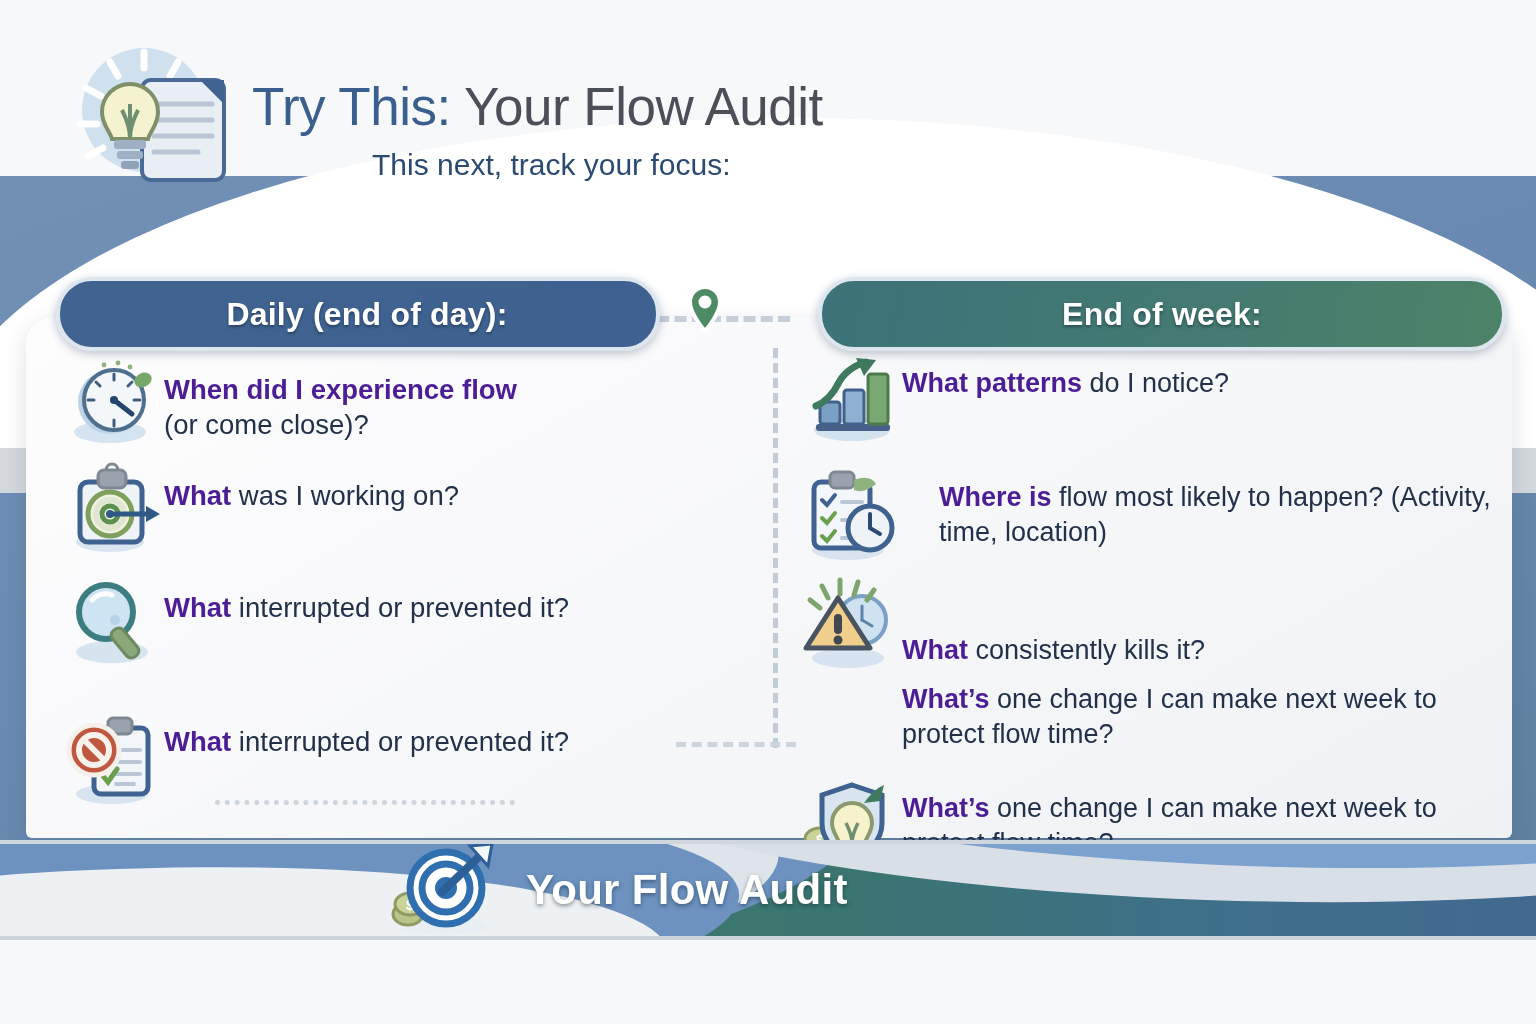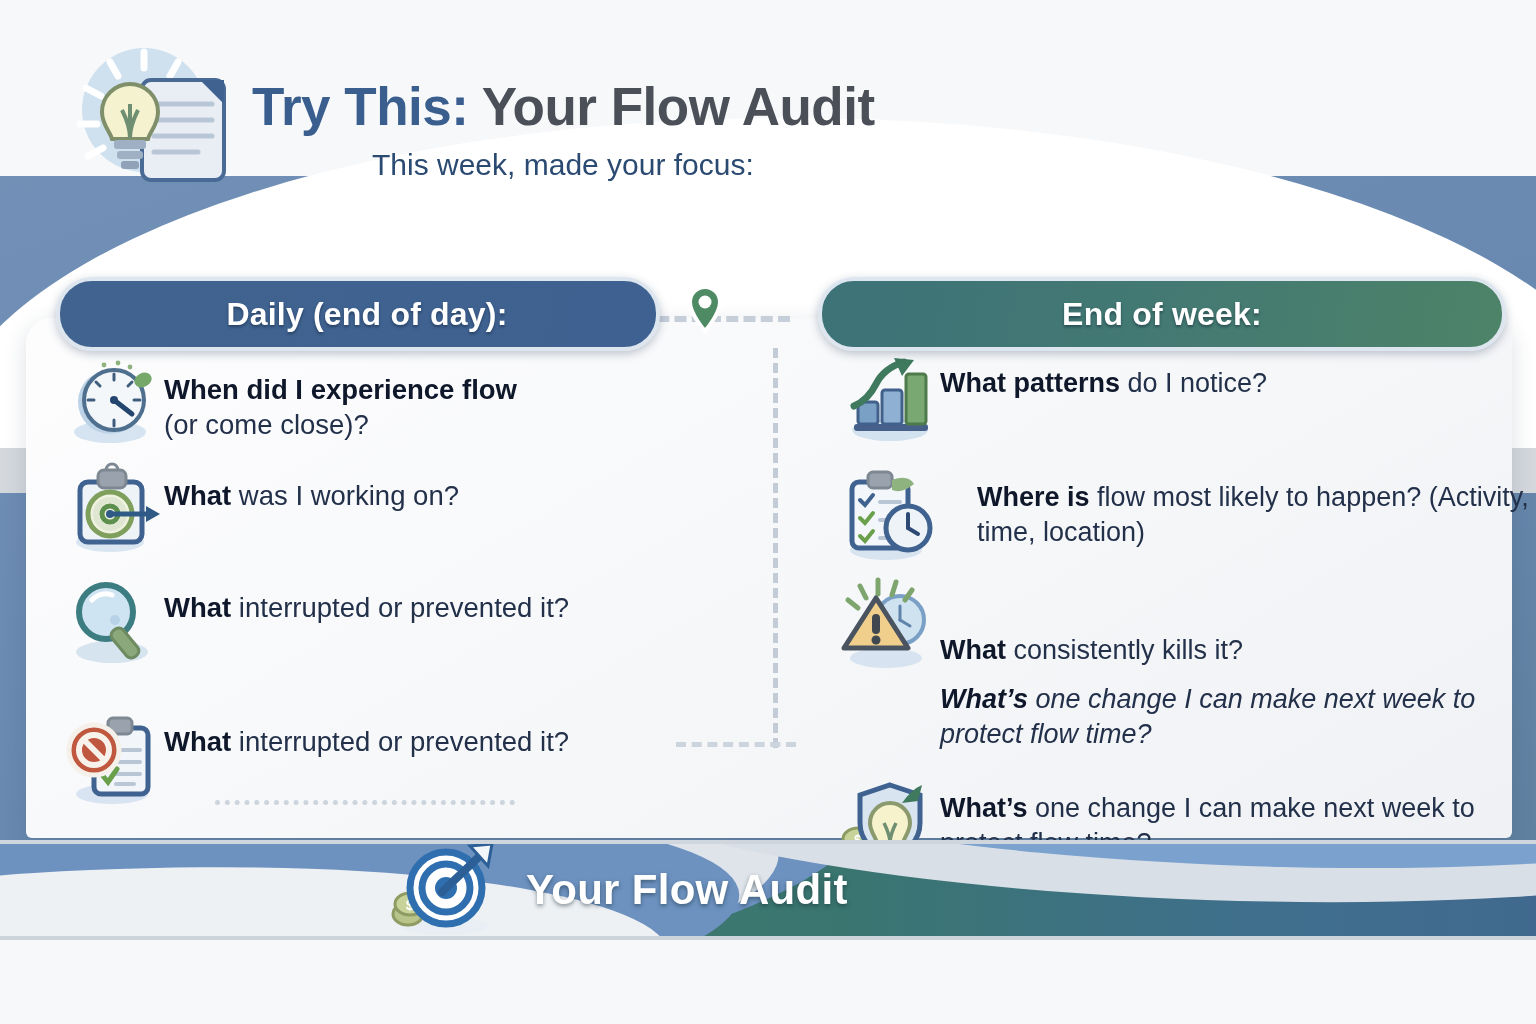--- a/index.html
+++ b/index.html
@@ -31,21 +31,21 @@
     position:absolute;left:0;top:176px;width:1536px;height:700px;
     background:linear-gradient(160deg,#7290b6 0%,#6a8ab2 45%,#60819f 100%);
     z-index:2;
   }
 
   
   .hdr{position:absolute;left:68px;top:42px;z-index:20;display:flex;align-items:flex-start;}
   .hdr-icon{width:176px;height:150px;position:relative;flex:0 0 auto;}
   .hdr-text{margin-left:8px;padding-top:38px;}
   h1.title{
-    margin:0;font-size:53px;line-height:1.02;font-weight:bold;
+    margin:0;font-size:53px;line-height:1.02;font-weight:normal;
     letter-spacing:-0.5px;white-space:nowrap;
   }
   h1.title .t1{color:#3a5f8f;}
   h1.title .t2{color:#4a4f58;}
   .subtitle{
     margin:14px 0 0 120px;font-size:30px;color:#2b4a72;font-weight:normal;
     white-space:nowrap;
   }
 
   
@@ -93,30 +93,30 @@
     text-shadow:0 2px 3px rgba(10,25,45,.45);letter-spacing:.2px;
   }
   .pill-left .pill-label{padding-left:18px;}
 
   
   .map-pin{position:absolute;left:686px;top:285px;width:38px;height:48px;z-index:16;}
 
   
   .col{position:absolute;z-index:13;}
   .col-left{left:60px;top:358px;width:660px;}
-  .col-right{left:836px;top:352px;width:700px;}
+  .col-right{left:798px;top:352px;width:700px;}
 
   .row{display:flex;align-items:flex-start;margin-bottom:6px;}
   .row-icon{flex:0 0 auto;width:104px;height:92px;position:relative;}
   .row-text{
     flex:1 1 auto;font-size:27.5px;line-height:1.28;color:#22304a;
     padding-top:14px;
   }
   .col-right .row-text{font-size:27px;}
-  .row-text b{color:#0f172a;font-weight:bold;}
+  .row-text b{color:#4c1d95;font-weight:bold;}
 
   
   .banner{
     position:absolute;left:0;top:840px;width:1536px;height:100px;z-index:18;
     overflow:hidden;
     background:linear-gradient(90deg,#eef1f4 0%,#e9edf1 16%,#3f7a6e 30%,#3a7570 55%,#3f6f8d 82%,#41698f 100%);
   }
   .banner .swoosh{position:absolute;border-radius:50%;}
   .sw1{left:-380px;top:-130px;width:1250px;height:300px;background:#6d92c0;transform:rotate(-5deg);}
   .sw2{left:-420px;top:-70px;width:1200px;height:250px;background:#dfe4ea;transform:rotate(-4deg);}
@@ -172,21 +172,21 @@
         </g>
         <path d="M62 42 a28 28 0 0 1 28 28 c0 13 -8 19 -10 27 l-36 0 c-2 -8 -10 -14 -10 -27 a28 28 0 0 1 28 -28 z" fill="#f5f2cf" stroke="#7e8f6a" stroke-width="4"></path>
         <path d="M54 68 q8 16 8 28 M70 68 q-8 16 -8 28 M62 62 l0 34" stroke="#6f8f72" stroke-width="4" fill="none"></path>
         <rect x="46" y="98" width="32" height="9" rx="3" fill="#9fb0c4"></rect>
         <rect x="49" y="109" width="26" height="8" rx="3" fill="#9fb0c4"></rect>
         <rect x="53" y="119" width="18" height="8" rx="3" fill="#8fa2b8"></rect>
       </svg>
     </div>
     <div class="hdr-text">
       <h1 class="title"><span class="t1">Try This:</span><span class="t2"> Your Flow Audit</span></h1>
-      <div class="subtitle">This week, made your focus:</div>
+      <div class="subtitle">This next, track your focus:</div>
     </div>
   </div>
 
   <div class="card"></div>
   <div class="card-divider"></div>
   <div class="dash-h"></div>
   <div class="dash-h2"></div>
   <div class="dash-h3"></div>
 
   <div class="pill pill-left">
@@ -361,21 +361,21 @@
           <path d="M40 22 L72 72 L8 72 Z" fill="#efcf8b" stroke="#4a5460" stroke-width="5" stroke-linejoin="round"></path>
           <rect x="36" y="38" width="8" height="20" rx="4" fill="#3f4750"></rect>
           <circle cx="40" cy="64" r="4.5" fill="#3f4750"></circle>
         </svg>
       </div>
       <div class="row-text">
         <b>What</b><span> consistently kills it?</span>
       </div>
     </div>
 
-    <div class="row" style="margin-top:-66px;font-style:italic;">
+    <div class="row" style="margin-top:-66px;">
       <div class="row-icon" style="visibility:hidden;"></div>
       <div class="row-text" style="padding-top:74px;">
         <b>What’s</b><span> one change I can make next week to protect flow time?</span>
       </div>
     </div>
 
     <div class="row" style="margin-top:26px;">
       <div class="row-icon">
         <svg width="104" height="92" viewBox="0 0 104 92">
           <ellipse cx="52" cy="84" rx="36" ry="10" fill="#cadcec" opacity=".7"></ellipse>

